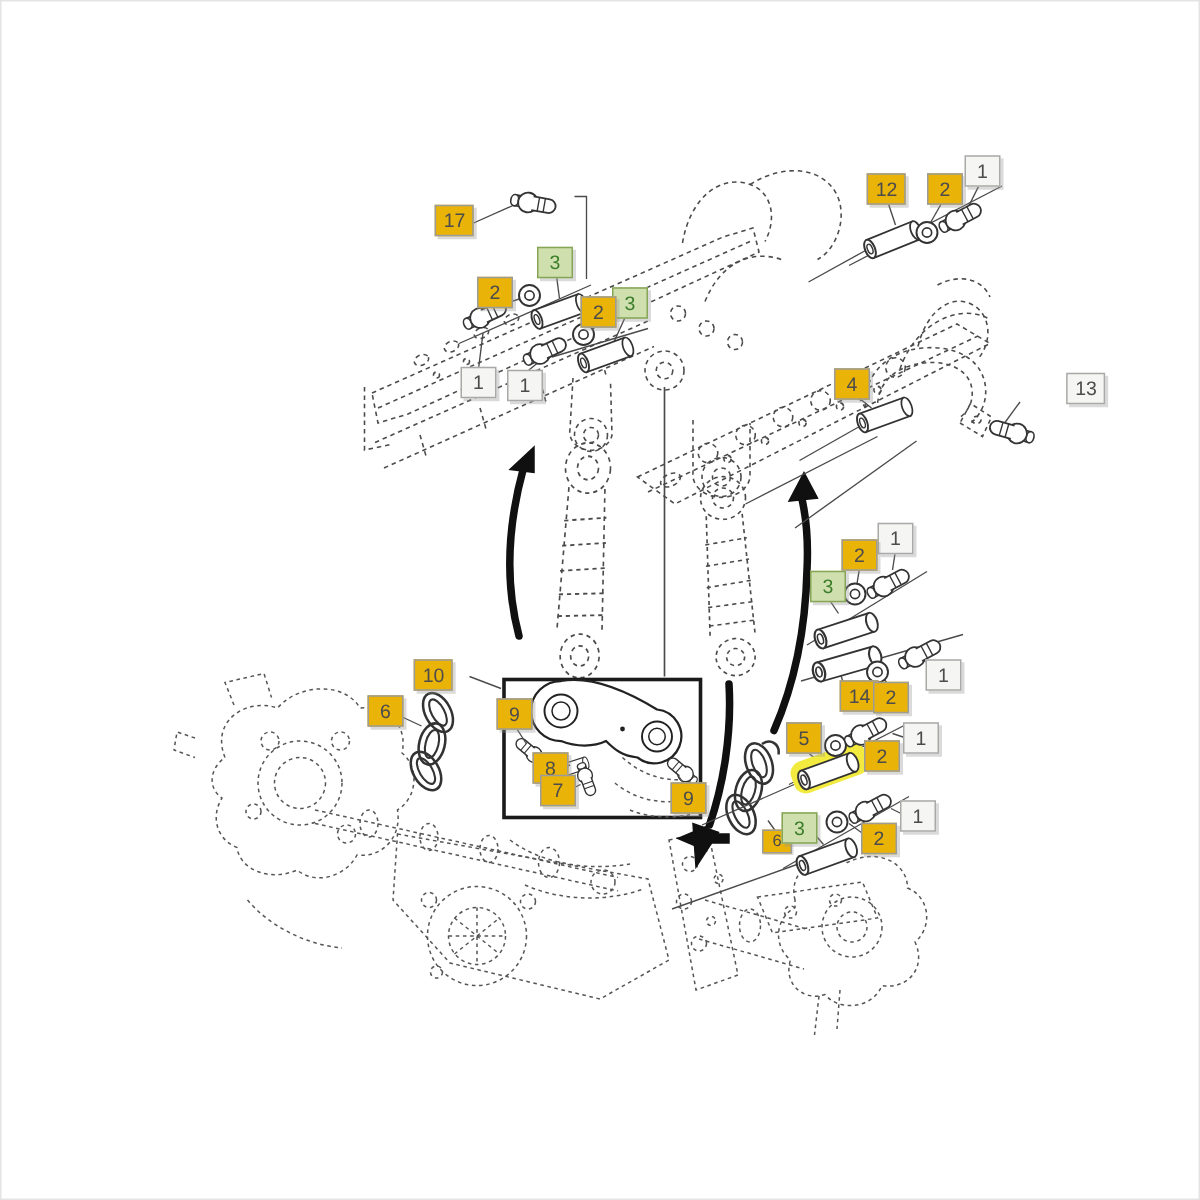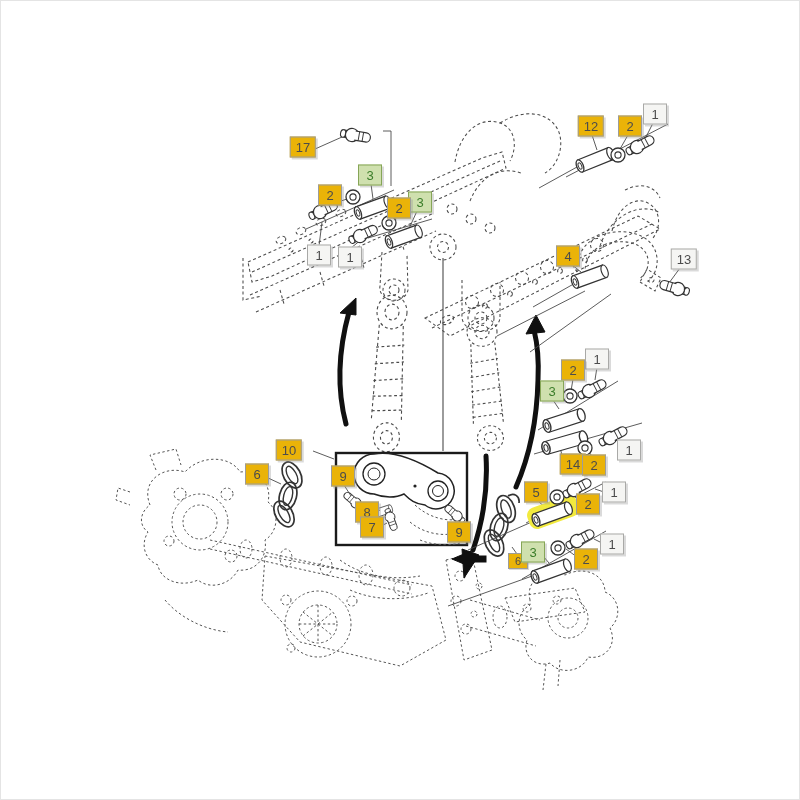--- a/index.html
+++ b/index.html
@@ -321,21 +321,21 @@
   <div class="callout green" style="left:370px;top:175px">3</div>
   <div class="callout gray" style="left:330px;top:195px">2</div>
   <div class="callout green" style="left:420px;top:202px">3</div>
   <div class="callout gray" style="left:399px;top:208px">2</div>
   <div class="callout" style="left:319px;top:255px">1</div>
   <div class="callout" style="left:350px;top:257px">1</div>
   <div class="callout gray" style="left:591px;top:126px">12</div>
   <div class="callout gray" style="left:630px;top:126px">2</div>
   <div class="callout" style="left:655px;top:114px">1</div>
   <div class="callout gray" style="left:568px;top:256px">4</div>
-  <div class="callout" style="left:684px;top:259px">13</div>
+  <div class="callout" style="left:724px;top:259px">13</div>
   <div class="callout" style="left:597px;top:359px">1</div>
   <div class="callout gray" style="left:573px;top:370px">2</div>
   <div class="callout green" style="left:552px;top:391px">3</div>
   <div class="callout" style="left:629px;top:450px">1</div>
   <div class="callout gray" style="left:573px;top:464px">14</div>
   <div class="callout gray" style="left:594px;top:465px">2</div>
   <div class="callout gray" style="left:536px;top:492px">5</div>
   <div class="callout gray" style="left:588px;top:504px">2</div>
   <div class="callout" style="left:614px;top:492px">1</div>
   <div class="callout gray" style="left:289px;top:450px">10</div>

